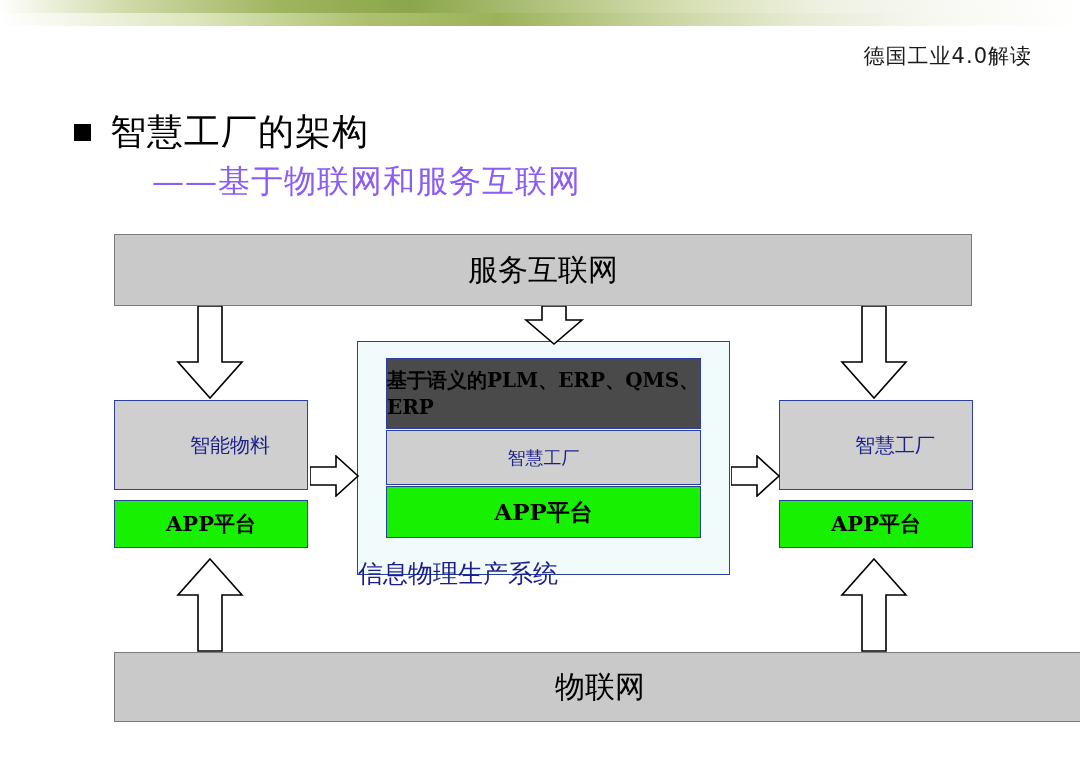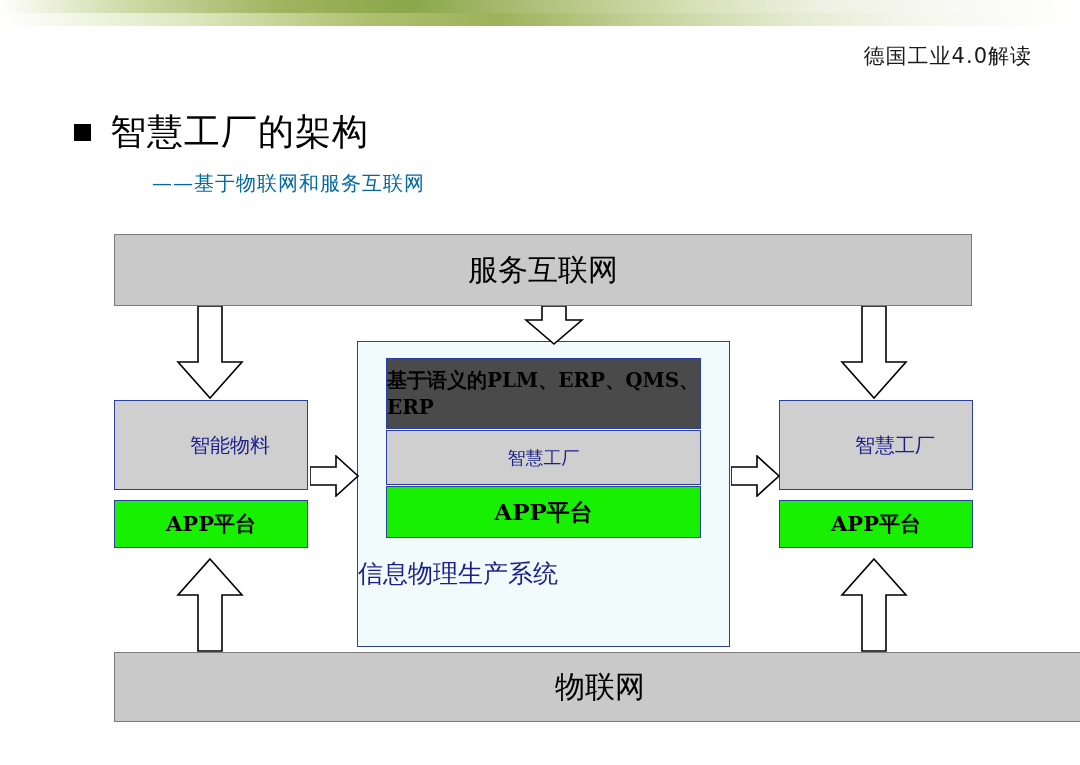--- a/index.html
+++ b/index.html
@@ -28,23 +28,23 @@
   
   .bullet-square{
     position:absolute;left:74px;top:124px;width:17px;height:17px;background:#000;
   }
   .slide-title{
     position:absolute;left:110px;top:108px;
     font-family:"DejaVu Serif", serif;
     font-size:36px;color:#000;white-space:nowrap;letter-spacing:1px;
   }
   .slide-subtitle{
-    position:absolute;left:152px;top:170px;
+    position:absolute;left:152px;top:160px;
     font-family:"DejaVu Serif", serif;
-    font-size:20px;color:#0369a1;white-space:nowrap;letter-spacing:1px;
+    font-size:32px;color:#8b5cf6;white-space:nowrap;letter-spacing:1px;
   }
   
   .box{position:absolute;box-sizing:border-box;display:flex;align-items:center;justify-content:center;text-align:right;}
 
   .bar-top{
     left:114px;top:234px;width:858px;height:72px;
     background:#c9c9c9;border:1px solid #7b7b7b;
     font-family:"DejaVu Serif", serif;font-size:30px;color:#000;
   }
   .bar-bottom{
@@ -61,21 +61,21 @@
     width:194px;height:48px;background:#17f000;border:1px solid #2a3fa0;
     font-family:"DejaVu Serif", serif;font-weight:bold;font-size:21px;color:#000;
   }
   .left-top{left:114px;top:400px;}
   .left-app{left:114px;top:500px;}
   .right-top{left:779px;top:400px;}
   .right-app{left:779px;top:500px;}
 
   
   .cps-panel{
-    position:absolute;left:357px;top:341px;width:373px;height:306px;
+    position:absolute;left:357px;top:341px;width:373px;height:234px;
     background:#f2fbfb;border:1px solid #2a3fa0;box-sizing:border-box;
   }
   .cps-dark{
     position:absolute;left:28px;top:16px;width:315px;height:71px;
     background:#4a4a4a;border:1px solid #2a3fa0;box-sizing:border-box;
     display:flex;align-items:center;justify-content:center;
     font-family:"DejaVu Serif", serif;font-weight:bold;font-size:20px;color:#000;line-height:1.35;
   }
   .cps-grey{
     position:absolute;left:28px;top:88px;width:315px;height:55px;

